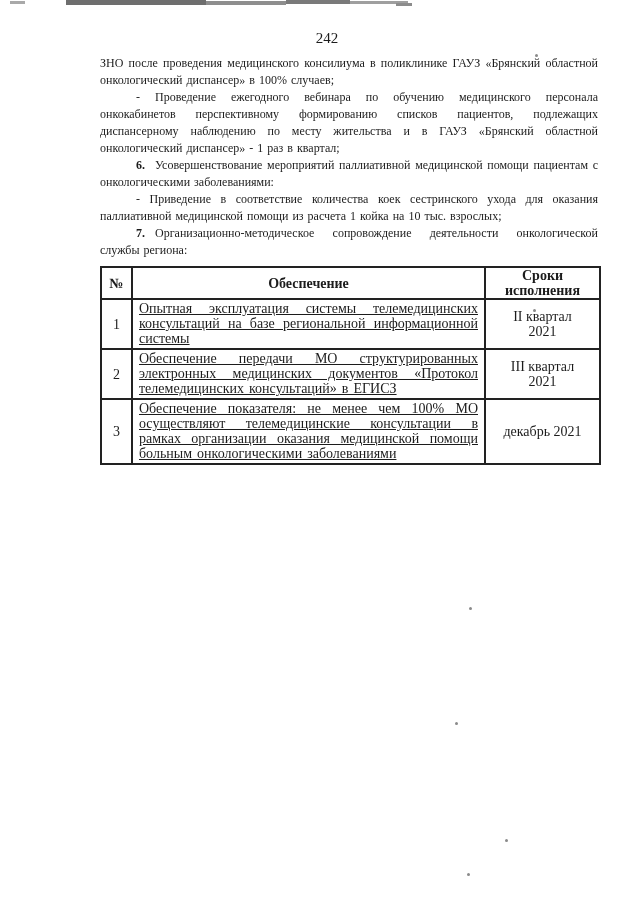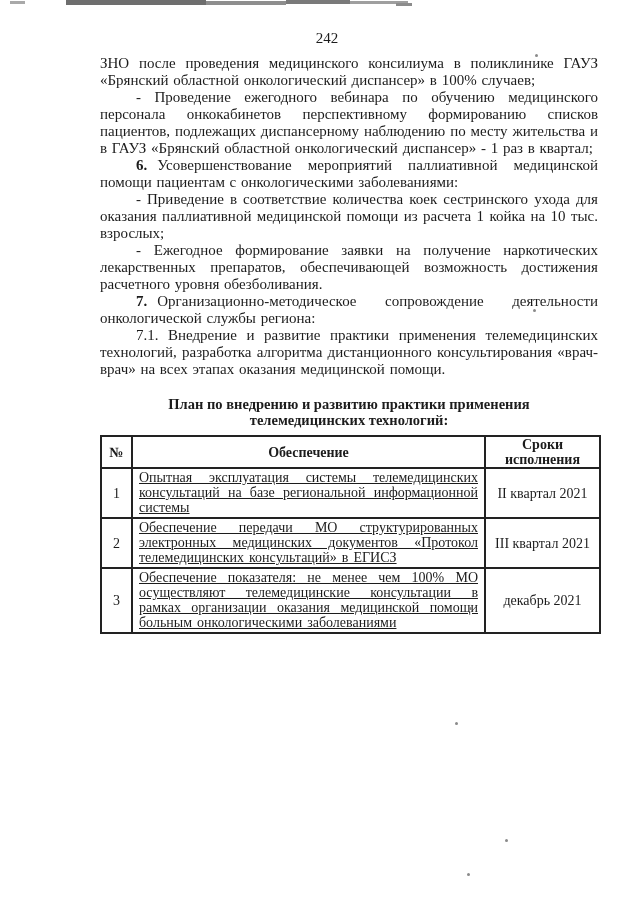--- a/index.html
+++ b/index.html
@@ -35,21 +35,21 @@
   .sp6 { left: 467px; top: 873px; }
 
   .pagenum {
     text-align: center;
     font-size: 15px;
     line-height: 17px;
     margin: 0 44px 8px 0;
   }
   p.para {
     margin: 0;
-    font-size: 15px;
+    font-size: 12px;
     line-height: 17px;
     text-align: justify;
     word-spacing: 1px;
   }
   p.indent { text-indent: 36px; }
   .lead { font-weight: bold; padding-right: 10px; }
   .mt26 { margin-top: 26px; }
   .mt9  { margin-top: 9px; }
 
   .plan-heading {
@@ -91,21 +91,21 @@
   td.activity {
     text-align: justify;
     vertical-align: top;
     padding: 1px 6px 2px 6px;
     word-spacing: 1.5px;
     text-decoration: underline;
   }
   td.deadline {
     text-align: center;
     vertical-align: middle;
-    padding: 0 0;
+    padding: 0 16px;
   }
 </style>
 </head>
 <body>
 
 <div class="page">
 
   <div class="scan-bar seg1"></div>
   <div class="scan-bar seg2"></div>
   <div class="scan-bar seg3"></div>
@@ -126,27 +126,24 @@
   <p class="para indent"><span>- Проведение ежегодного вебинара по обучению медицинского персонала онкокабинетов перспективному формированию списков пациентов, подлежащих диспансерному наблюдению по месту жительства и в ГАУЗ «Брянский областной онкологический диспансер» - 1 раз в квартал;</span></p>
 
 
   <p class="para indent mt26"><b class="lead">6.</b><span>Усовершенствование мероприятий паллиативной медицинской помощи пациентам с онкологическими заболеваниями:</span></p>
 
 
   <p class="para indent"><span>- Приведение в соответствие количества коек сестринского ухода для оказания паллиативной медицинской помощи из расчета 1 койка на 10 тыс. взрослых;</span></p>
 
 
 
-  <p class="para indent"><span>- Ежегодное формирование заявки на получение наркотических лекарственных препаратов, обеспечивающей возможность достижения расчетного уровня обезболивания.</span></p>
 
   <p class="para indent mt26"><b class="lead">7.</b><span>Организационно-методическое сопровождение деятельности онкологической службы региона:</span></p>
 
-  <p class="para indent mt9"><span>7.1. Внедрение и развитие практики применения телемедицинских технологий, разработка алгоритма дистанционного консультирования «врач-врач» на всех этапах оказания медицинской помощи.</span></p>
 
-  <p class="plan-heading">План по внедрению и развитию практики применения телемедицинских технологий:</p>
 
   <table class="plan">
     <colgroup>
       <col class="c-num">
         <col class="c-act">
         <col class="c-dl">
     </colgroup>
     <thead>
       <tr>
         <th>№</th>

